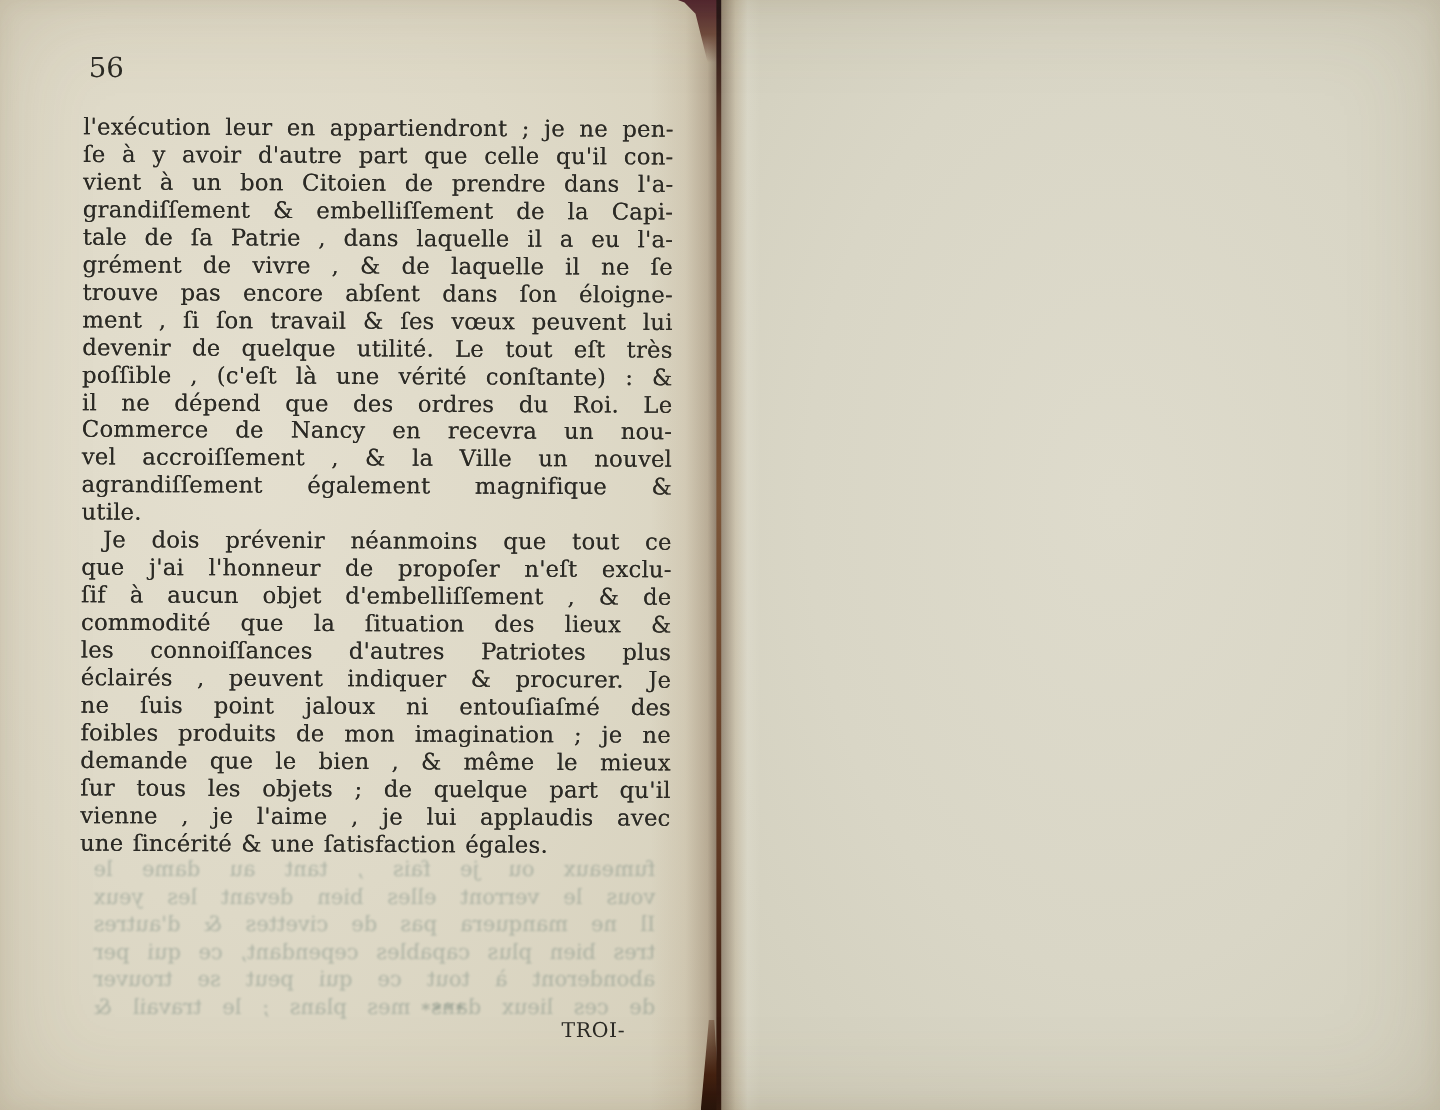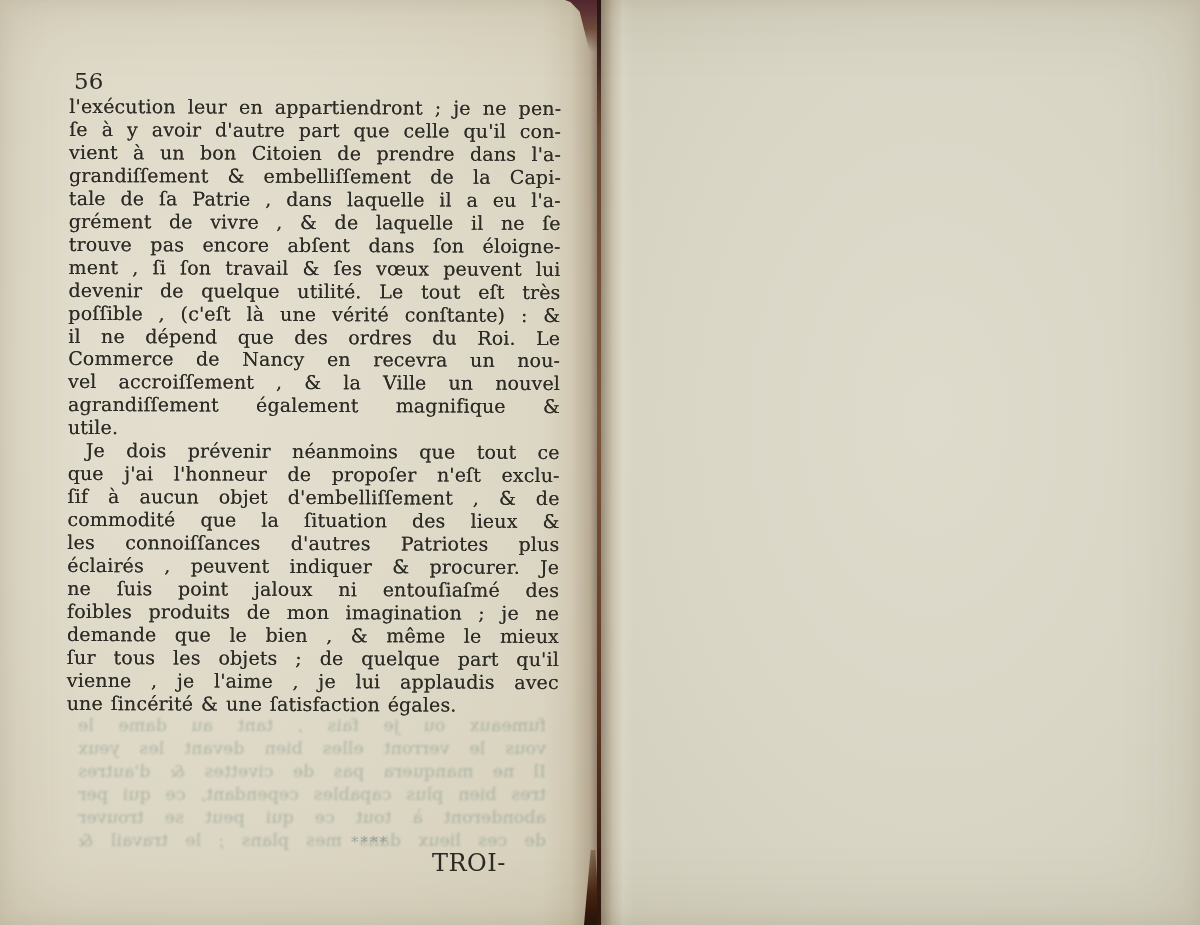--- a/index.html
+++ b/index.html
@@ -18,33 +18,33 @@
     background:linear-gradient(to bottom,#1d0f13 0%,#6a4530 14%,#7c5639 45%,#5d3722 78%,#2a120a 100%);}
   .wedge-top{position:absolute;left:552px;top:0;width:46px;height:52px;z-index:2;
     background:linear-gradient(to bottom,#4e212e 0%,#6e4a3c 55%,rgba(110,74,60,0) 100%);
     clip-path:polygon(28% 0,100% 0,100% 100%,82% 100%,60% 22%,40% 4%);}
   .wedge-bottom{position:absolute;left:584px;top:850px;width:16px;height:75px;z-index:2;
     background:linear-gradient(to bottom, rgba(96,58,36,.45) 0%, #43200f 60%, #1f0c06 100%);
     clip-path:polygon(42% 0,70% 0,100% 100%,0 100%);}
   .vignette{position:absolute;inset:0;pointer-events:none;z-index:4;
     box-shadow:inset 0 0 80px rgba(110,90,55,.18), inset 0 0 18px rgba(120,100,60,.10);}
 
-  .pagenum{position:absolute;font-size:23px;margin-top:24px;}
+  .pagenum{position:absolute;font-size:23px;}
   .running-title{position:absolute;font-style:italic;text-align:center;}
   .rt-left{left:40px;top:38px;width:520px;font-size:25px;letter-spacing:1px;}
   .pn-left{left:74px;top:44px;}
 
   .body-text{position:absolute;font-size:19px;word-spacing:1.6px;letter-spacing:.15px;
     text-shadow:0 0 .5px rgba(43,42,37,.75);}
   .body-left{left:68px;top:96px;width:492px;line-height:22.95px;transform:rotate(.25deg);}
   .line{text-align:justify;text-align-last:justify;}
   .line.end{text-align-last:left;}
   .line.ind{padding-left:18px;}
 
-  .catchword{position:absolute;left:432px;top:849px;font-size:24px;letter-spacing:.5px;text-align:center;}
+  .catchword{position:absolute;left:468px;top:849px;font-size:17px;letter-spacing:.5px;text-align:center;}
 
   .ghost{position:absolute;color:#6f837a;opacity:.42;filter:blur(1.1px);
     transform:scaleX(-1);font-size:17.5px;}
   .ghost .line{text-align:justify;text-align-last:justify;}
   .ghost-left{left:78px;top:714px;width:468px;line-height:23px;}
   .ghost-sig{position:absolute;left:325px;top:833px;width:90px;text-align:center;
     color:#6f7f73;opacity:.55;filter:blur(.7px);font-size:15px;letter-spacing:2px;}
 </style>
 </head>
 <body>

